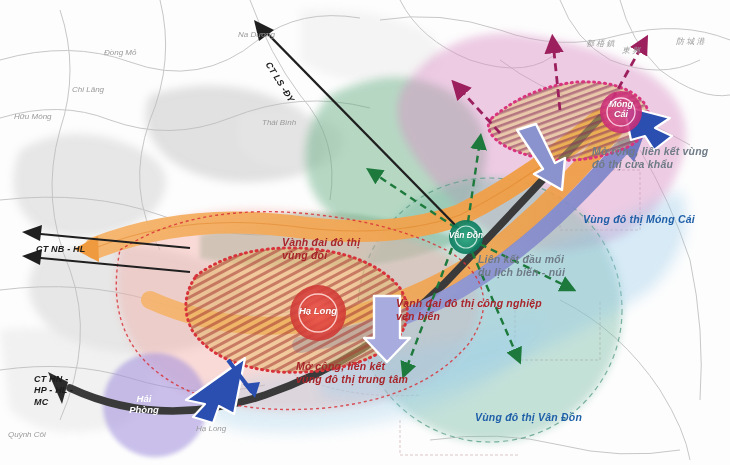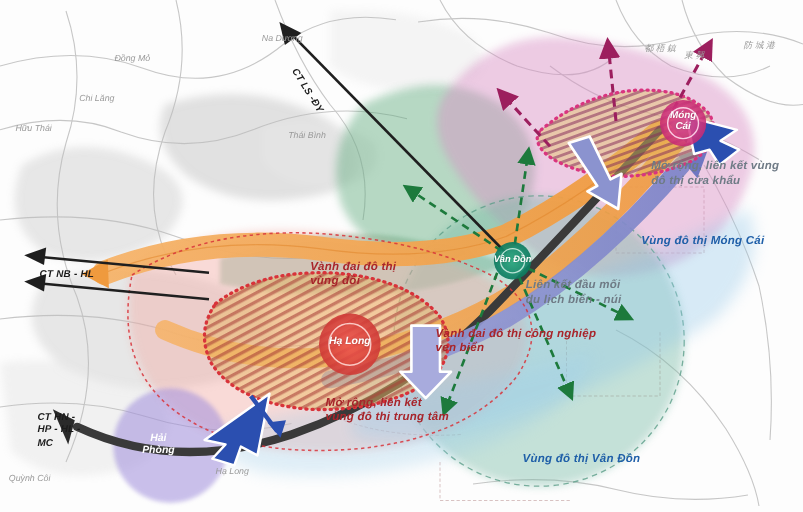--- a/index.html
+++ b/index.html
@@ -287,21 +287,21 @@
     </g>
     <g>
       <circle cx="621" cy="112" r="21" fill="url(#gMongCai)" opacity=".88"></circle>
       <circle cx="621" cy="112" r="14" fill="none" stroke="#ffd9ec" stroke-width="1.3" opacity=".9"></circle>
     </g>
   </svg>
 
   <div>
     <span class="maplabel" style="left:104px; top:48px;">Đồng Mỏ</span>
     <span class="maplabel" style="left:72px;  top:85px;">Chi Lăng</span>
-    <span class="maplabel" style="left:14px;  top:112px;">Hữu Thái</span>
+    <span class="maplabel" style="left:14px;  top:112px;">Hữu Móng</span>
     <span class="maplabel" style="left:238px; top:30px;">Na Dương</span>
     <span class="maplabel" style="left:262px; top:118px;">Thái Bình</span>
     <span class="maplabel" style="left:8px;   top:430px;">Quỳnh Côi</span>
     <span class="maplabel" style="left:196px; top:424px;">Hạ Long</span>
     <span class="maplabel" style="left:586px; top:38px;">都 梧 鎮</span>
     <span class="maplabel" style="left:676px; top:36px;">防 城 港</span>
     <span class="maplabel" style="left:622px; top:45px;">東 興</span>
   </div>
 
   <span class="nodelabel" style="left:288px; top:306px; width:60px;">Hạ Long</span>
@@ -311,21 +311,21 @@
   <span class="hpLabel" style="left:114px; top:394px; width:60px;font-style:italic;">Hải
 Phòng</span>
 
   <span class="ann blue" style="left:475px; top:411px;">Vùng đô thị Vân Đồn</span>
   <span class="ann blue" style="left:583px; top:213px;">Vùng đô thị Móng Cái</span>
 
   <span class="ann red" style="left:282px; top:236px;">Vành đai đô thị
 vùng đồi</span>
   <span class="ann red" style="left:396px; top:297px;">Vành đai đô thị   công nghiệp
 ven biển</span>
-  <span class="ann red" style="left:296px; top:360px;">Mở rộng, liên kết
+  <span class="ann red" style="left:296px; top:360px;">Mở công, liên kết
 vùng đô thị trung tâm</span>
   <span class="ann gray" style="left:592px; top:145px;">Mở rộng, liên kết vùng
 đô thị cửa khẩu</span>
   <span class="ann gray" style="left:478px; top:253px;">Liên kết đầu mối
 du lịch biển - núi</span>
 
   <span class="ann road" style="left:272px; top:60px; transform:rotate(58deg); transform-origin:left top;">CT LS -ĐY</span>
   <span class="ann road" style="left:36px; top:244px;">CT NB - HL</span>
   <span class="ann road" style="left:34px; top:374px;">CT HN -
 HP - HL -

